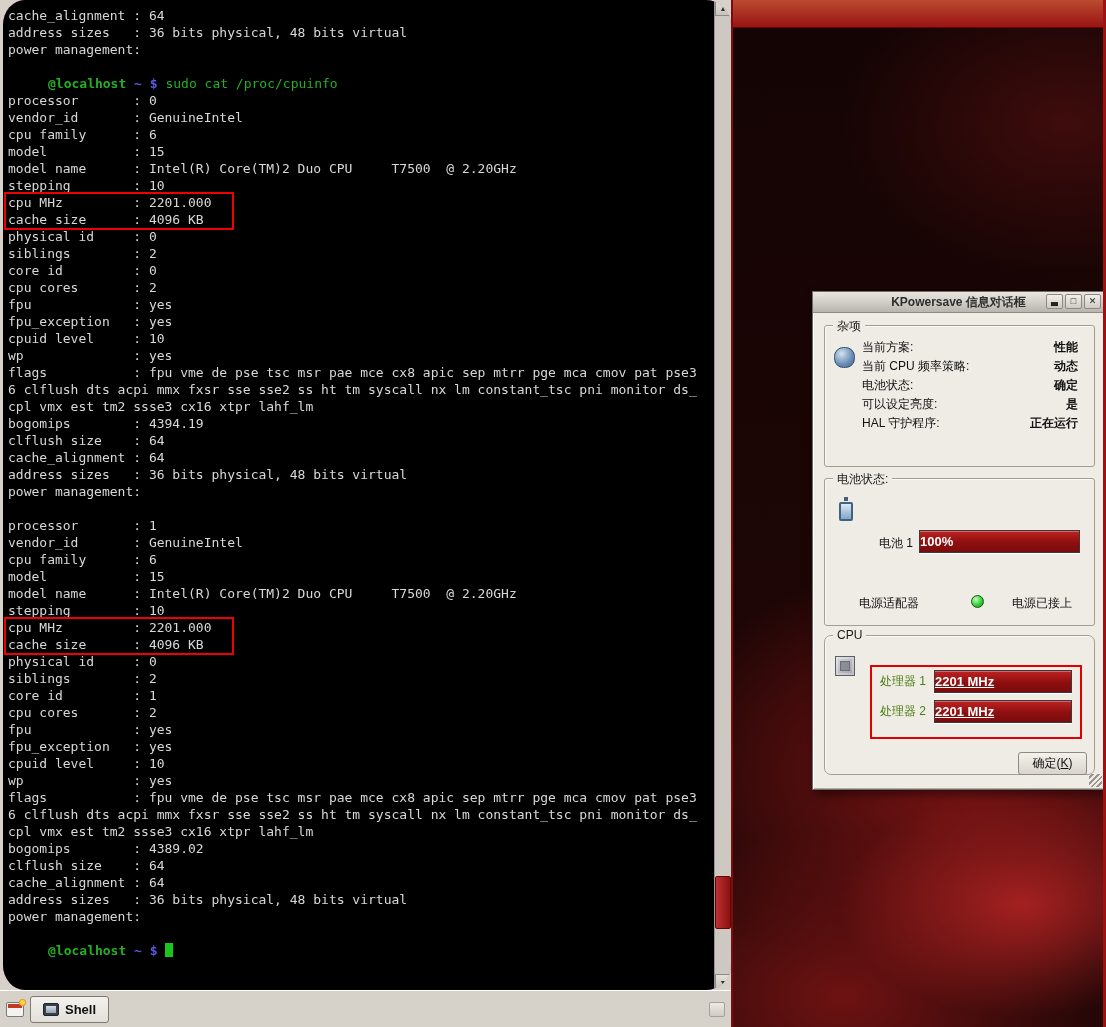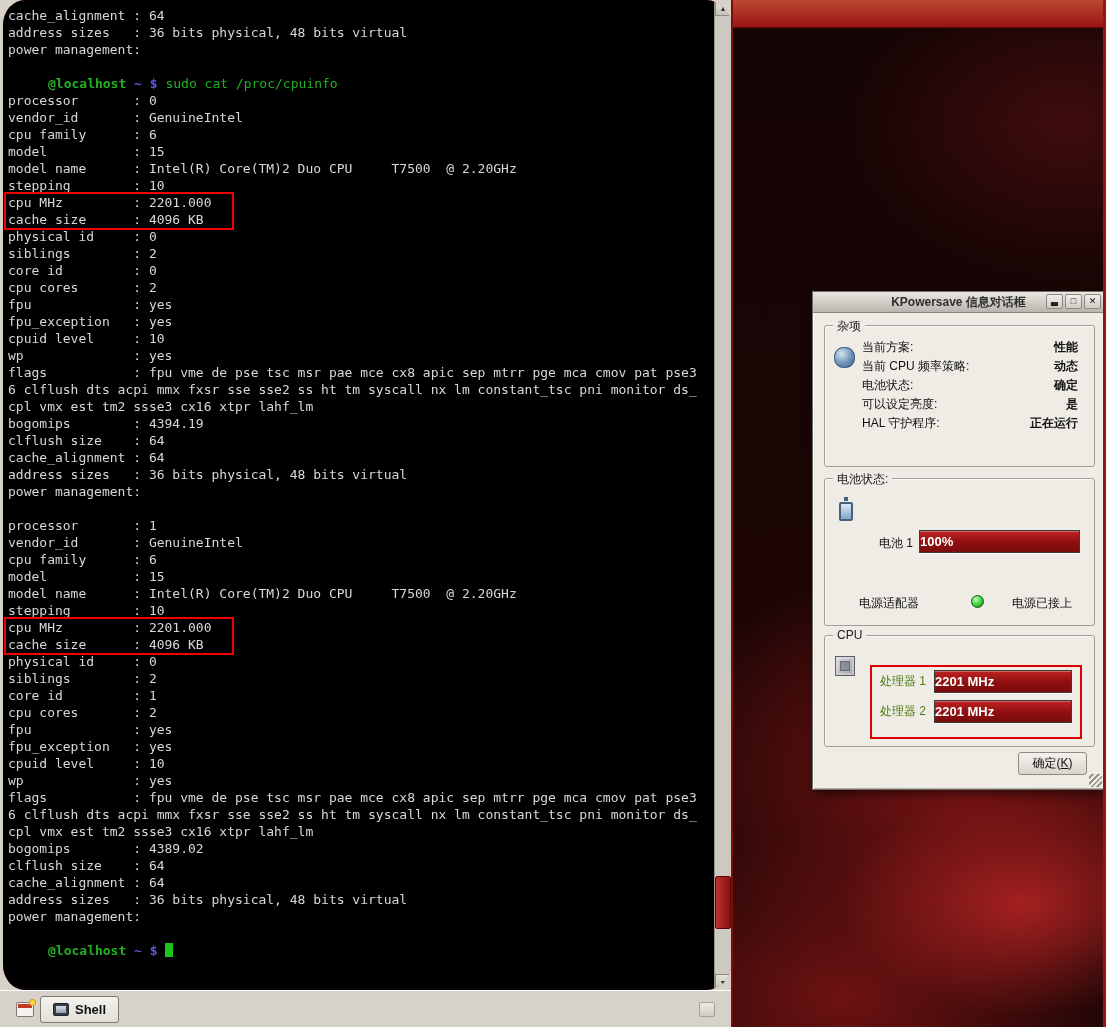--- a/index.html
+++ b/index.html
@@ -33,21 +33,21 @@
   .scrollbar { position:relative; flex:0 0 17px; background:#CDC9C2; border-left:1px solid #9a968f; }
   .sb-btn { position:absolute; left:0; width:16px; height:16px; background:linear-gradient(#E6E2DB,#C6C2BB);
     border:1px solid #8e8a83; color:#333; font-size:7px; display:flex; align-items:center; justify-content:center; }
   .sb-up { top:0; }
   .sb-down { bottom:0; }
   .sb-thumb { position:absolute; left:0; width:16px; top:876px; height:53px;
     background:linear-gradient(90deg,#C03030,#8A1111); border:1px solid #5f0808; border-radius:2px; }
 
   
   .tabbar { flex:0 0 37px; background:#D6D2CA; border-top:1px solid #ffffff;
-    display:flex; align-items:center; padding:2px 16px; gap:6px; }
+    display:flex; align-items:center; padding:2px 6px; gap:6px; }
   .new-icon { width:18px; height:15px; background:#f4f2ee; border:1px solid #7e7a73; border-radius:2px; position:relative; }
   .new-icon::before { content:""; position:absolute; left:1px; right:1px; top:1px; height:4px; background:#C23A1F; }
   .new-icon::after { content:""; position:absolute; right:-3px; top:-4px; width:7px; height:7px;
     background:radial-gradient(circle,#ffd23f 40%,#e08a1a 70%); border-radius:50%; }
   .tab { height:27px; display:flex; align-items:center; gap:6px; padding:0 12px;
     background:linear-gradient(#F4F2EE,#E2DFD9); border:1px solid #7e7a73; border-radius:3px;
     font-size:13px; font-weight:bold; color:#111; }
   .mon-icon { width:16px; height:13px; background:#3a3f47; border:1px solid #20242b; border-radius:2px; position:relative; }
   .mon-icon::before { content:""; position:absolute; inset:2px; background:linear-gradient(#d5dde6,#8ea2b6); }
   .tabbar-right { margin-left:auto; width:16px; height:15px; background:linear-gradient(#EDEAE4,#CFCBC4);
@@ -77,21 +77,21 @@
   .tb-btns { position:absolute; right:3px; top:2px; display:flex; gap:2px; }
   .tbtn { width:17px; height:15px; background:linear-gradient(#F2EFEA,#CFCBC4); border:1px solid #8e8a83;
     border-radius:2px; font-size:9px; line-height:13px; text-align:center; color:#222; cursor:default; }
 
   .grp { position:absolute; left:11px; width:271px; border:1px solid #A29E97; border-radius:3px;
     box-shadow: inset 1px 1px 0 rgba(255,255,255,.75); }
   .grp-title { position:absolute; top:-8px; left:8px; background:#EFECE6; padding:0 4px;
     font-size:12px; color:#1a1a1a; }
   .grp-misc { top:33px; height:142px; }
   .grp-batt { top:186px; height:148px; }
-  .grp-cpu  { top:343px; height:112px; }
+  .grp-cpu  { top:343px; height:140px;border-radius:7px; }
 
   .kps-icon { position:absolute; left:9px; top:21px; width:21px; height:21px; border-radius:45%;
     background:radial-gradient(circle at 35% 30%, #d4e3f1, #6f93b8 55%, #3c5f86); border:1px solid #2e4d6f; }
   .misc-rows { position:absolute; left:37px; right:16px; top:12px; }
   .misc-row { height:19px; display:flex; justify-content:space-between; align-items:center; font-size:12px; color:#111; }
   .misc-row .m-val { font-weight:bold; }
 
   .batt-icon { position:absolute; left:14px; top:23px; width:14px; height:19px; border:2px solid #44617e;
     border-radius:2px; background:linear-gradient(#dce9f5,#7fa6c9); }
   .batt-icon::before { content:""; position:absolute; top:-7px; left:3px; width:4px; height:4px; background:#44617e; }
@@ -106,21 +106,21 @@
   .led { width:13px; height:13px; border-radius:50%; border:1px solid #0c5c0c; margin:0 28px 0 16px;
     background:radial-gradient(circle at 35% 30%, #cdf8c4, #3fd43f 50%, #128a12); }
 
   .chip-icon { position:absolute; left:10px; top:20px; width:20px; height:20px;
     background:linear-gradient(135deg,#d9d9de,#9fa0a8); border:1px solid #5e5f66;
     box-shadow: inset 0 0 0 2px rgba(255,255,255,.3); }
   .chip-icon::after { content:""; position:absolute; inset:4px; background:#8b8d98; border:1px solid #6a6b73; }
   .cpu-rows { position:absolute; left:55px; right:22px; top:30px; }
   .cpu-row { height:30px; display:flex; align-items:center; }
   .cpu-row .c-lbl { width:54px; font-size:12px; color:#4d7c0f; }
-  .cpu-bar { flex:1; height:23px; }
+  .cpu-bar { flex:1; height:23px;text-decoration:underline; }
   .cpu-annotation { position:absolute; left:45px; top:29px; width:212px; height:74px;
     border:2px solid #E00000; pointer-events:none; }
 
   .ok-btn { position:absolute; right:17px; bottom:14px; width:69px; height:23px;
     background:linear-gradient(#F4F1EC,#D9D5CD); border:1px solid #8e8a83; border-radius:3px;
     font-size:12px; color:#111; font-family:inherit; }
   .grip { position:absolute; right:2px; bottom:2px; width:13px; height:13px;
     background:repeating-linear-gradient(135deg, transparent 0 2px, #9a968f 2px 4px); }
 </style>
 </head>

